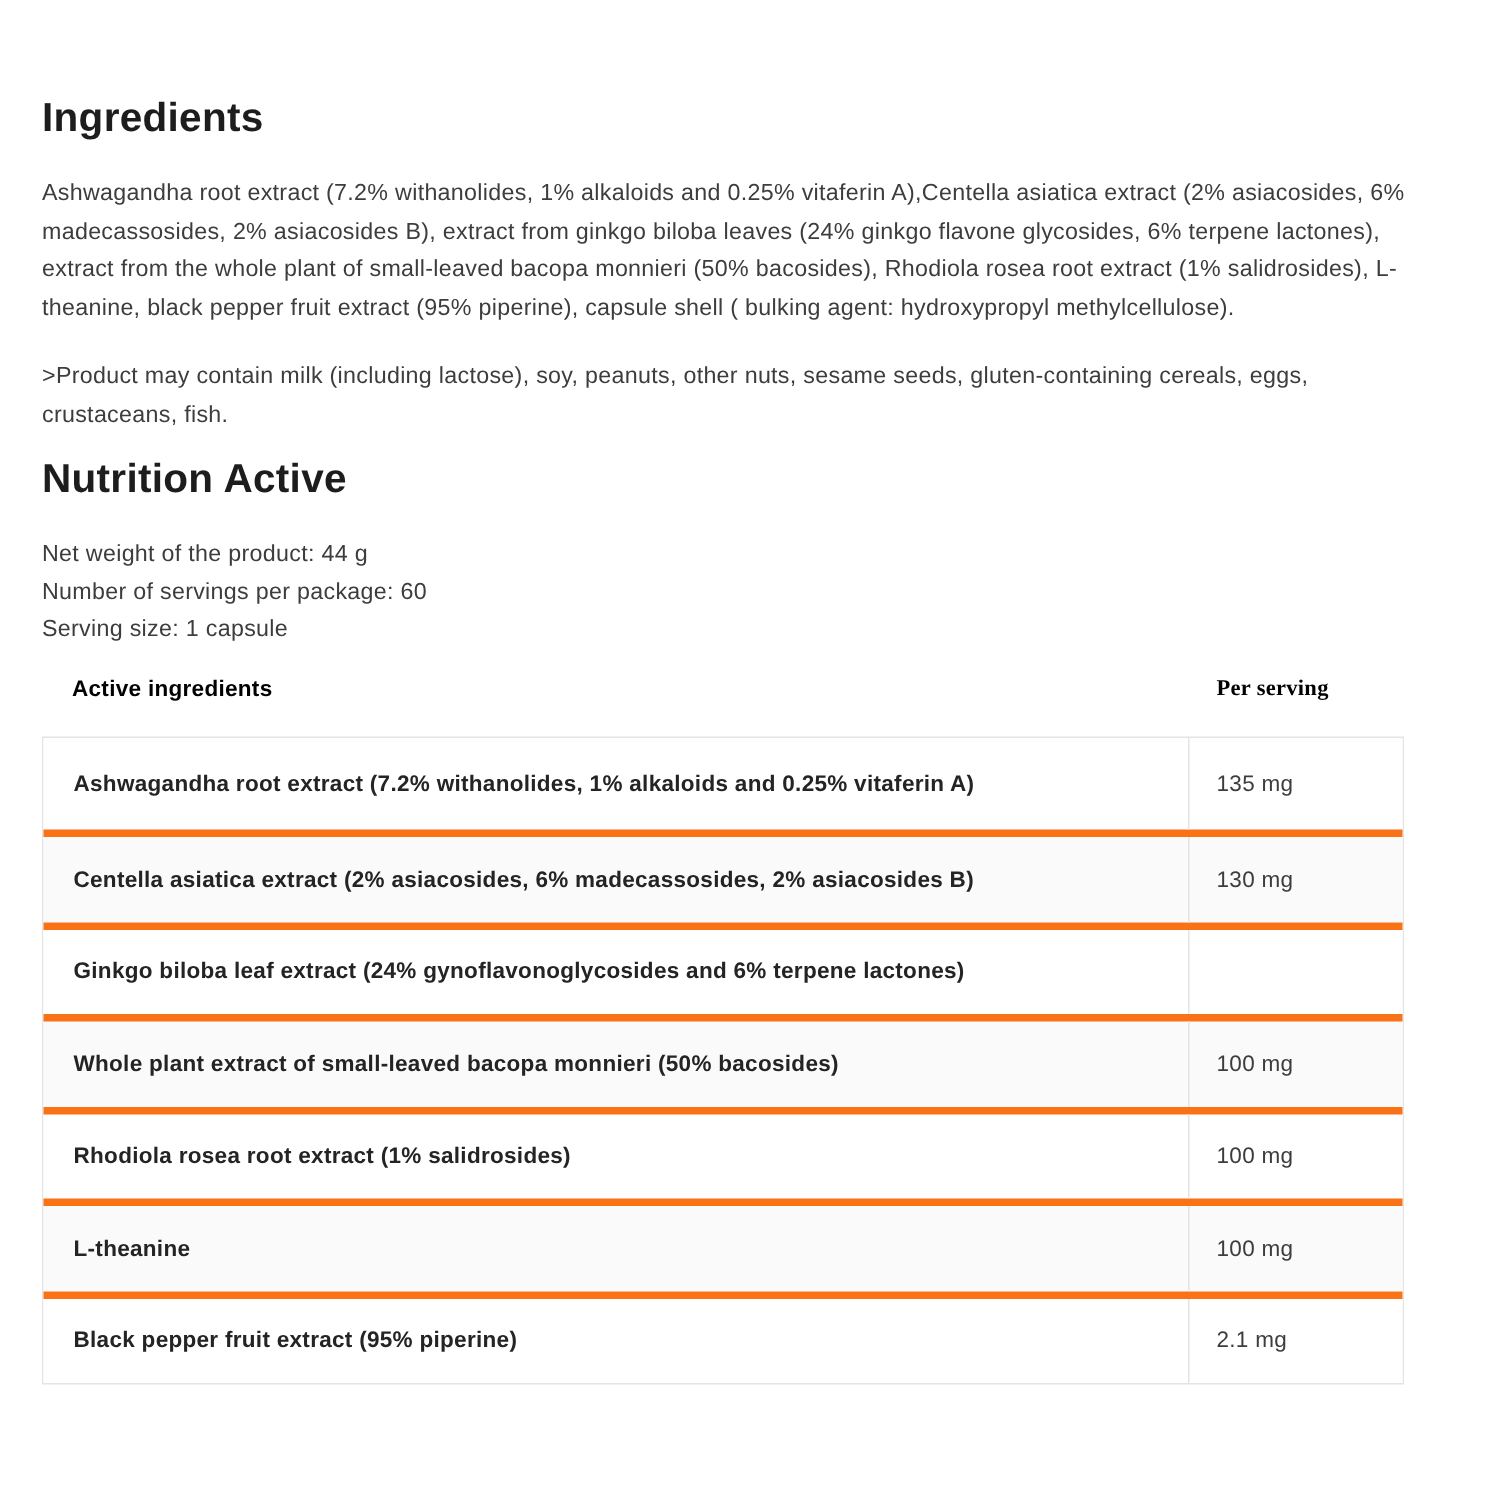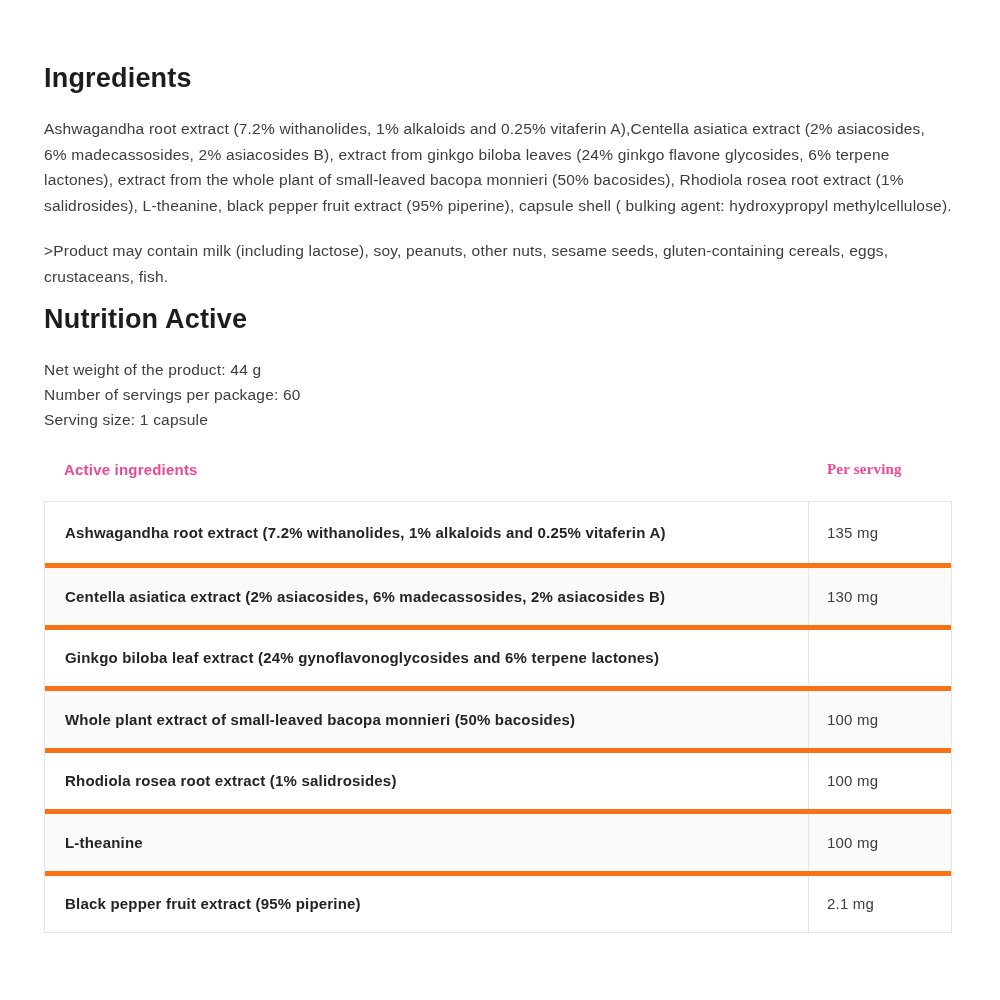--- a/index.html
+++ b/index.html
@@ -7,21 +7,21 @@
   body {
     width: 1000px;
     height: 1000px;
     background: #ffffff;
     font-family: "Liberation Sans", "DejaVu Sans", sans-serif;
     overflow: hidden;
   }
   .page {
     width: 1000px;
     height: 708px;
-    padding: 64px 48px 0 44px;
+    padding: 64px 48px 0 28px;
   }
   h2.section-heading {
     margin: 0;
     font-size: 27px;
     line-height: 1.05;
     font-weight: 700;
     color: #1d1d1d;
     letter-spacing: 0.2px;
   }
   h2.ingredients-heading { margin-bottom: 24px; }
@@ -37,25 +37,25 @@
   h2.nutrition-heading { margin-bottom: 23px; }
   .product-info p {
     margin: 0;
     font-size: 15.5px;
     line-height: 25px;
     color: #3d3d3d;
     letter-spacing: 0.2px;
   }
   .table-header {
     display: flex;
-    margin-top: 29px;
+    margin-top: 19px;
     margin-bottom: 23px;
     font-size: 15px;
     font-weight: 700;
-    color: #ec4899;
+    color: #000000;
     letter-spacing: 0.2px;
   }
   .table-header .col-ingredient {
     width: 765px;
     padding-left: 20px;
   }
   .table-header .col-serving {
     flex: 1;
     padding-left: 18px;
     font-family: Liberation Serif, serif;

